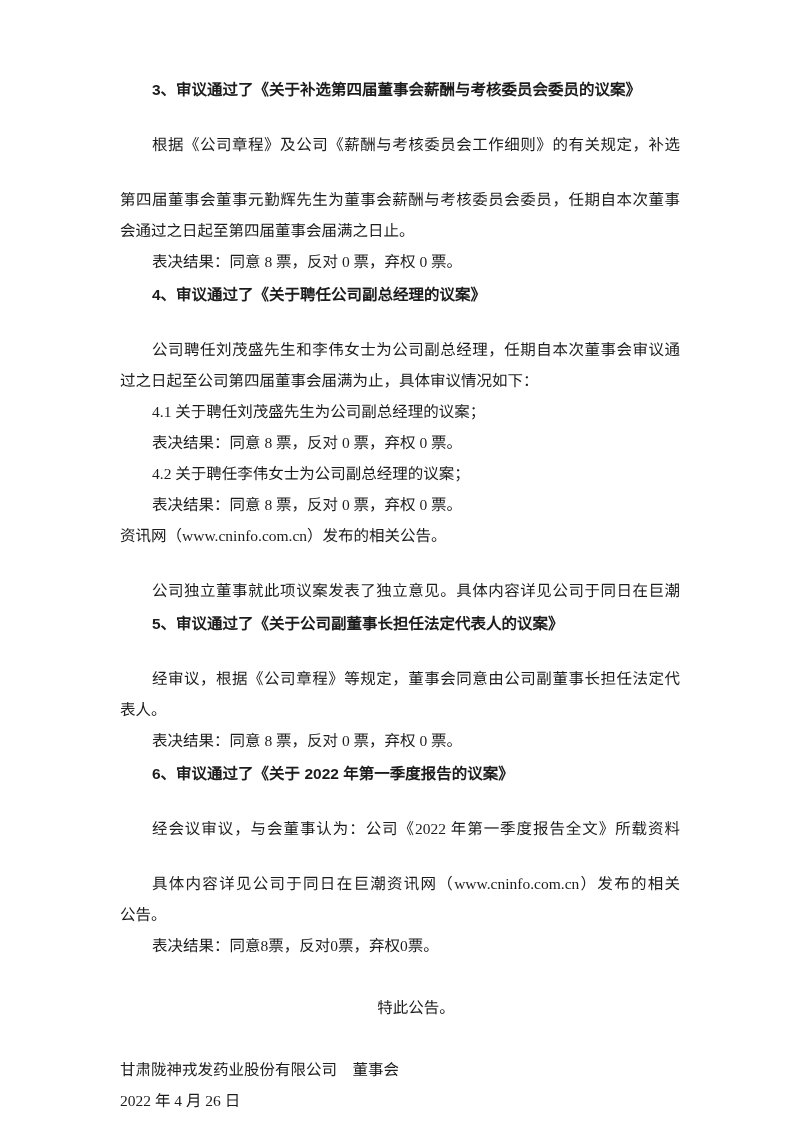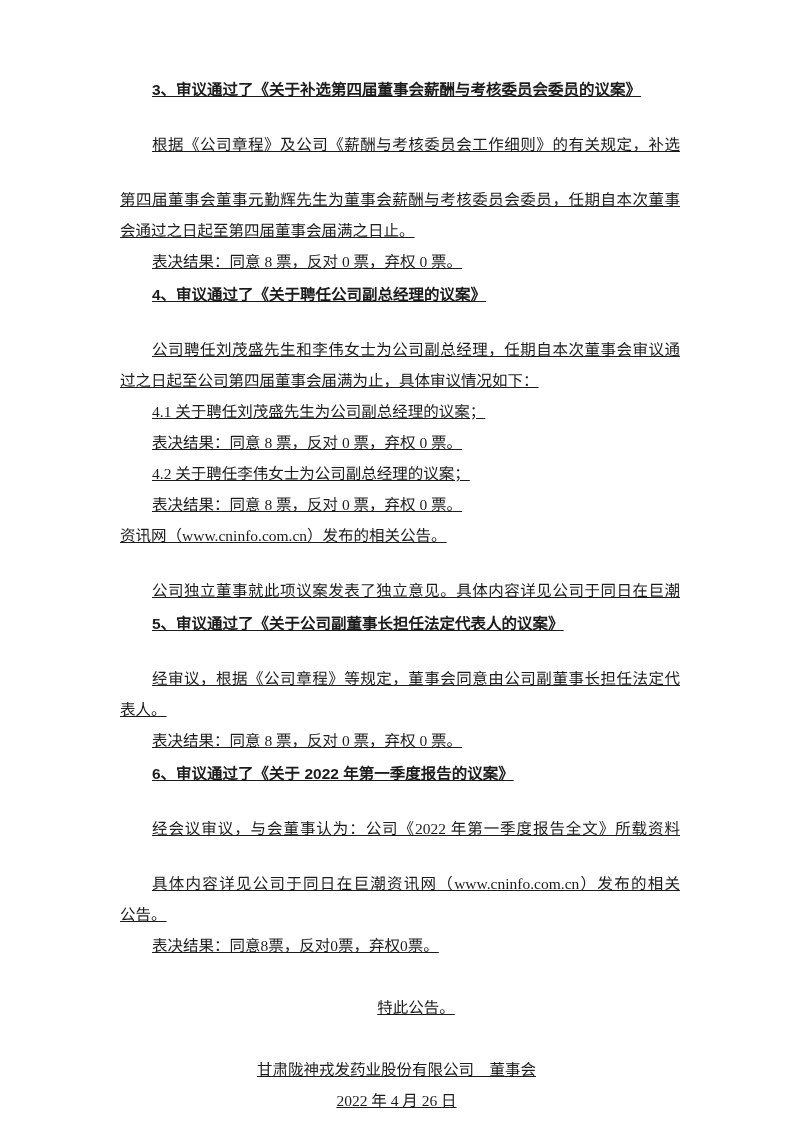--- a/index.html
+++ b/index.html
@@ -12,21 +12,20 @@
     position: relative;
     width: 793px;
     height: 1122px;
     box-sizing: border-box;
     padding: 72px 113px 0 120px;
     background: #ffffff;
     color: #1c1c1c;
     font-family: "Liberation Serif", "DejaVu Serif", serif;
     font-size: 15.5px;
     overflow: hidden;
-    text-decoration: underline;
   }
   .line {
     height: 31px;
     line-height: 31px;
     white-space: nowrap;
   }
   
   .ind { padding-left: 32px; }
   
   .j {
@@ -37,21 +36,21 @@
   
   .h {
     font-family: "Liberation Sans", "DejaVu Sans", sans-serif;
     font-weight: 700;
     padding-left: 32px;
     margin: 2px 0 1px 0;
   }
   
   .sp { margin-top: 31px; text-align: center; }
   .right {
-    text-align: center;
+    text-align: left;
     padding-right: 7px;
   }
 </style>
 </head>
 <body>
 
 <div class="page">
 
   <div class="line h">3、审议通过了《关于补选第四届董事会薪酬与考核委员会委员的议案》</div>
   <div class="line ind j">根据《公司章程》及公司《薪酬与考核委员会工作细则》的有关规定，补选</div>

